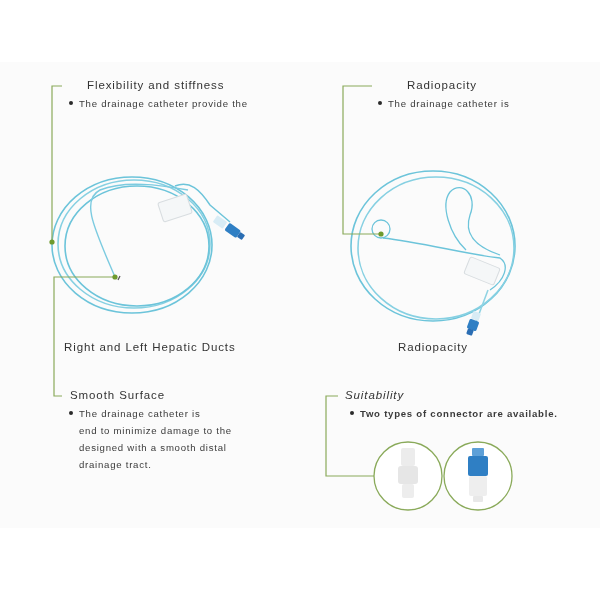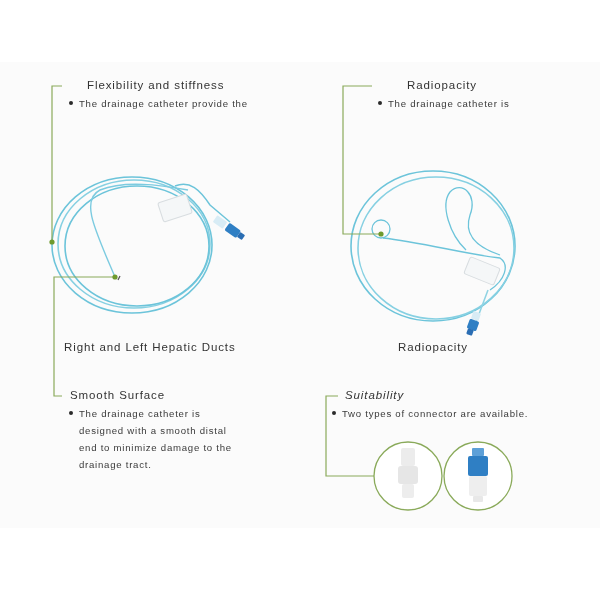--- a/index.html
+++ b/index.html
@@ -110,22 +110,22 @@
   <span class="line">The drainage catheter is</span>
 </div>
 
 <div class="caption" style="left:64px; top:341px;">Right and Left Hepatic Ducts</div>
 <div class="caption" style="left:398px; top:341px;">Radiopacity</div>
 
 <div class="title" style="left:70px; top:389px;">Smooth Surface</div>
 <div class="bullet-text" style="left:79px; top:405px;">
   <span class="dot"></span>
   <span class="line">The drainage catheter is</span>
+  <span class="line">end to minimize damage to the</span>
   <span class="line">designed with a smooth distal</span>
-  <span class="line">end to minimize damage to the</span>
   <span class="line">drainage tract.</span>
 </div>
 
 <div class="title" style="left:345px; top:389px;font-style:italic;">Suitability</div>
-<div class="bullet-text" style="left:342px; top:405px;">
+<div class="bullet-text" style="left:360px; top:405px;font-weight:bold;">
   <span class="dot"></span>
   <span class="line">Two types of connector are available.</span>
 </div>
 
 </body></html>

